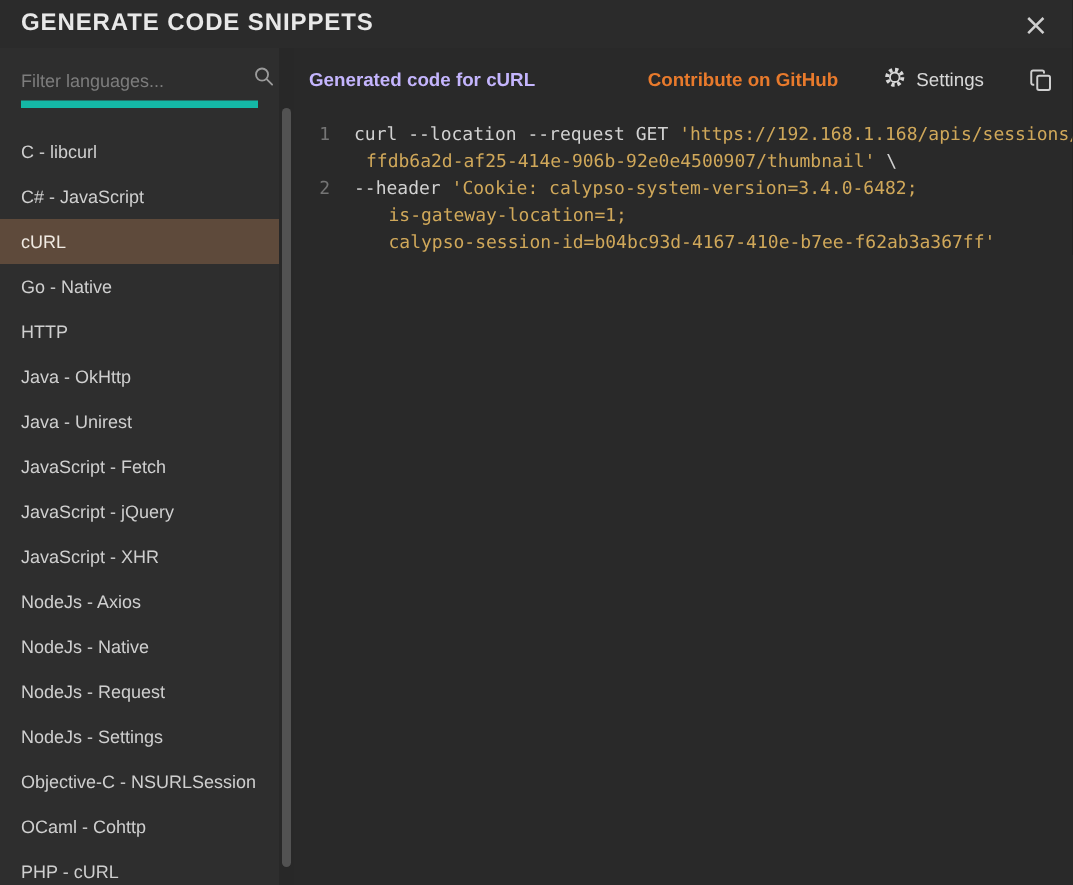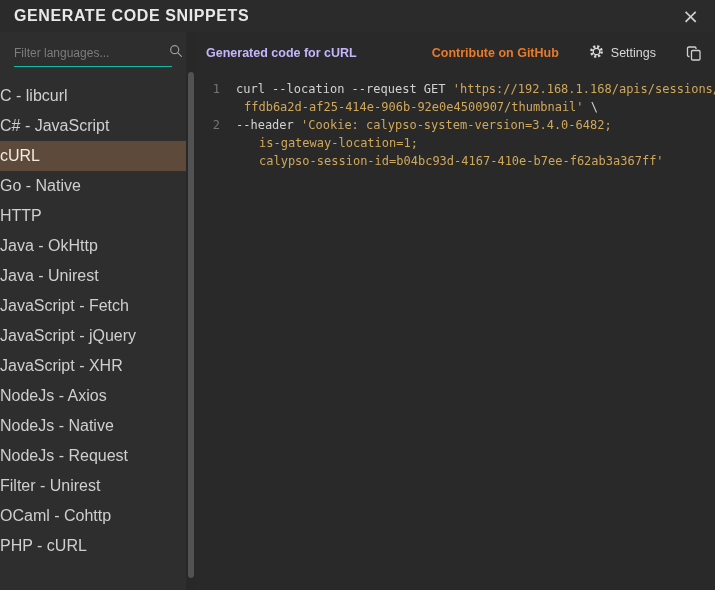--- a/index.html
+++ b/index.html
@@ -37,36 +37,36 @@
 
   
   .sidebar {
     width: 186px; flex: 0 0 186px;
     background: #2e2e2e;
     display: flex; flex-direction: column;
   }
   .filter-box {
     margin: 12px 14px 6px 14px;
     display: flex; align-items: center;
-    border-bottom: 1px solid #14b8a6;
+    border-bottom: 5px solid #14b8a6;
     padding-bottom: 4px;
   }
   .filter-input {
     flex: 1; background: transparent; border: none; outline: none;
     color: #cccccc; font-size: 12px; font-family: "Liberation Sans", sans-serif;
     padding: 2px 0;
   }
   .filter-input::placeholder { color: #7d7d7d; }
   .search-icon { flex: 0 0 14px; }
 
   .lang-list { list-style: none; margin-top: 8px; }
   .lang-item {
     height: 30px; line-height: 30px;
-    padding-left: 0;
-    color: #cfcfcf; font-size: 16px;
+    padding-left: 14px;
+    color: #cfcfcf; font-size: 12px;
     cursor: pointer;
     white-space: nowrap; overflow: hidden;
   }
   .lang-item.selected { background: #5e4a3b; color: #f0eae2; }
 
   
   .scrollbar {
     width: 10px; flex: 0 0 10px;
     background: #282828;
     position: relative;
@@ -149,21 +149,22 @@
         <li class="lang-item">Go - Native</li>
         <li class="lang-item">HTTP</li>
         <li class="lang-item">Java - OkHttp</li>
         <li class="lang-item">Java - Unirest</li>
         <li class="lang-item">JavaScript - Fetch</li>
         <li class="lang-item">JavaScript - jQuery</li>
         <li class="lang-item">JavaScript - XHR</li>
         <li class="lang-item">NodeJs - Axios</li>
         <li class="lang-item">NodeJs - Native</li>
         <li class="lang-item">NodeJs - Request</li>
-        <li class="lang-item">Filter - Unirest</li>
+        <li class="lang-item">NodeJs - Settings</li>
+        <li class="lang-item">Objective-C - NSURLSession</li>
         <li class="lang-item">OCaml - Cohttp</li>
         <li class="lang-item">PHP - cURL</li>
       </ul>
     </aside>
 
     <div class="scrollbar">
       <div class="scroll-thumb"></div>
     </div>
 
     <main class="code-panel">

